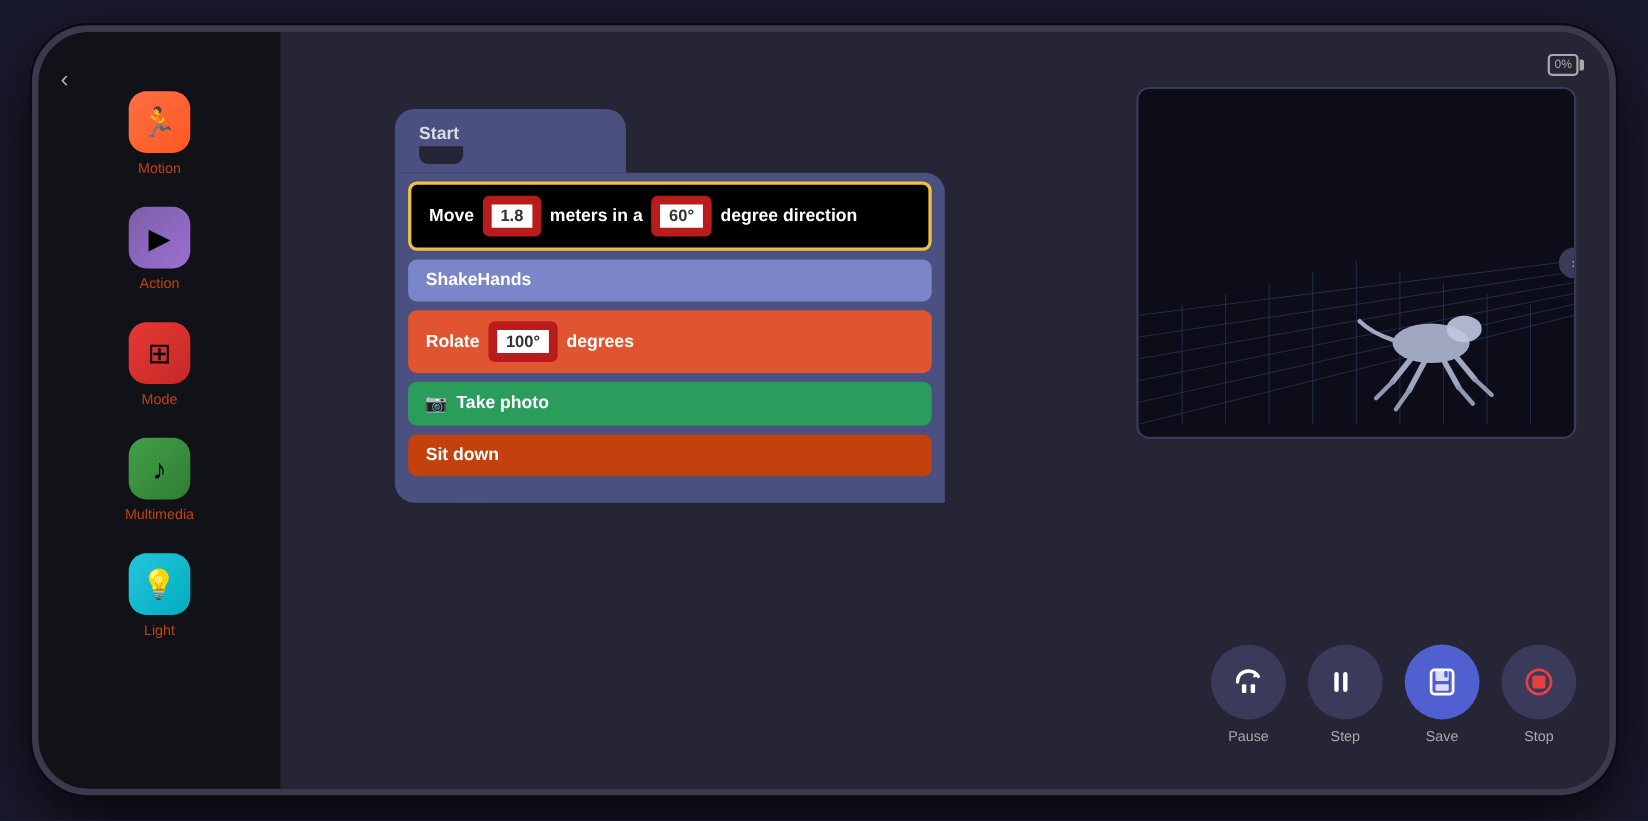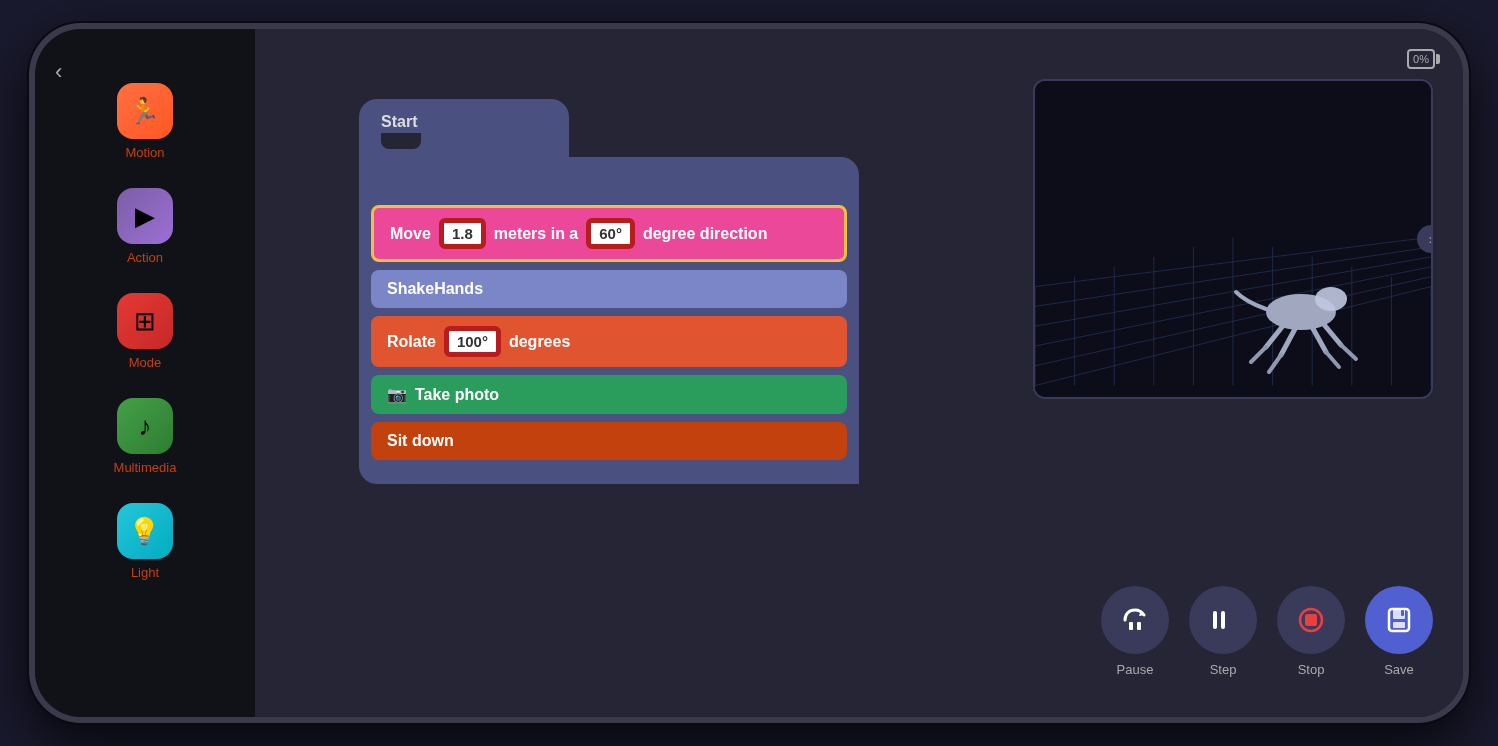--- a/index.html
+++ b/index.html
@@ -134,24 +134,23 @@
       display: flex;
       align-items: center;
       gap: 8px;
       font-size: 16px;
       font-weight: 600;
       color: #fff;
       position: relative;
       cursor: pointer;
     }
     .block-move {
-      background: #ec4899;
+      background: #000000;
       border: 3px solid #f0c040;
       min-width: 450px;
-      margin-top: 40px;
     }
     .block-shake {
       background: #7a86c8;
       min-width: 180px;
     }
     .block-rotate {
       background: #e05530;
       min-width: 240px;
     }
     .block-photo {
@@ -162,21 +161,21 @@
       background: #c2410c;
       min-width: 150px;
     }
     .block-value {
       background: #fff;
       color: #333;
       border-radius: 6px;
       padding: 2px 8px;
       font-size: 15px;
       font-weight: 700;
-      border: 5px solid #b91c1c;
+      border: 8px solid #b91c1c;
     }
     .block-value.degree {
       background: #fff;
       color: #333;
     }
     
     .preview-panel {
       position: absolute;
       right: 30px;
       top: 50px;
@@ -433,34 +432,34 @@
       <div class="control-item">
         <button class="ctrl-btn step">
           <svg width="30" height="30" viewBox="0 0 30 30" fill="none" xmlns="http://www.w3.org/2000/svg">
             <rect x="5" y="6" width="4" height="18" rx="2" fill="white"></rect>
             <rect x="13" y="6" width="4" height="18" rx="2" fill="white"></rect>
           </svg>
         </button>
         <span class="ctrl-label">Step</span>
       </div>
       <div class="control-item">
-        <button class="ctrl-btn stop">
-          <svg width="30" height="30" viewBox="0 0 30 30" fill="none" xmlns="http://www.w3.org/2000/svg">
-            <circle cx="15" cy="15" r="11" stroke="#e84040" stroke-width="2.5" fill="none"></circle>
-            <rect x="9" y="9" width="12" height="12" rx="2" fill="#e84040"></rect>
-          </svg>
-        </button>
-        <span class="ctrl-label">Stop</span>
-      </div>
-      <div class="control-item">
         <button class="ctrl-btn save">
           <svg width="30" height="30" viewBox="0 0 30 30" fill="none" xmlns="http://www.w3.org/2000/svg">
             <rect x="5" y="4" width="20" height="22" rx="3" stroke="white" stroke-width="2.5" fill="none"></rect>
             <rect x="9" y="4" width="12" height="10" rx="1" fill="white" opacity="0.8"></rect>
             <rect x="9" y="17" width="12" height="6" rx="1" fill="white" opacity="0.8"></rect>
             <rect x="17" y="5" width="3" height="6" rx="1" fill="#5060d0"></rect>
           </svg>
         </button>
         <span class="ctrl-label">Save</span>
       </div>
+      <div class="control-item">
+        <button class="ctrl-btn stop">
+          <svg width="30" height="30" viewBox="0 0 30 30" fill="none" xmlns="http://www.w3.org/2000/svg">
+            <circle cx="15" cy="15" r="11" stroke="#e84040" stroke-width="2.5" fill="none"></circle>
+            <rect x="9" y="9" width="12" height="12" rx="2" fill="#e84040"></rect>
+          </svg>
+        </button>
+        <span class="ctrl-label">Stop</span>
+      </div>
     </div>
   </div>
 </div>
 
 </body></html>

